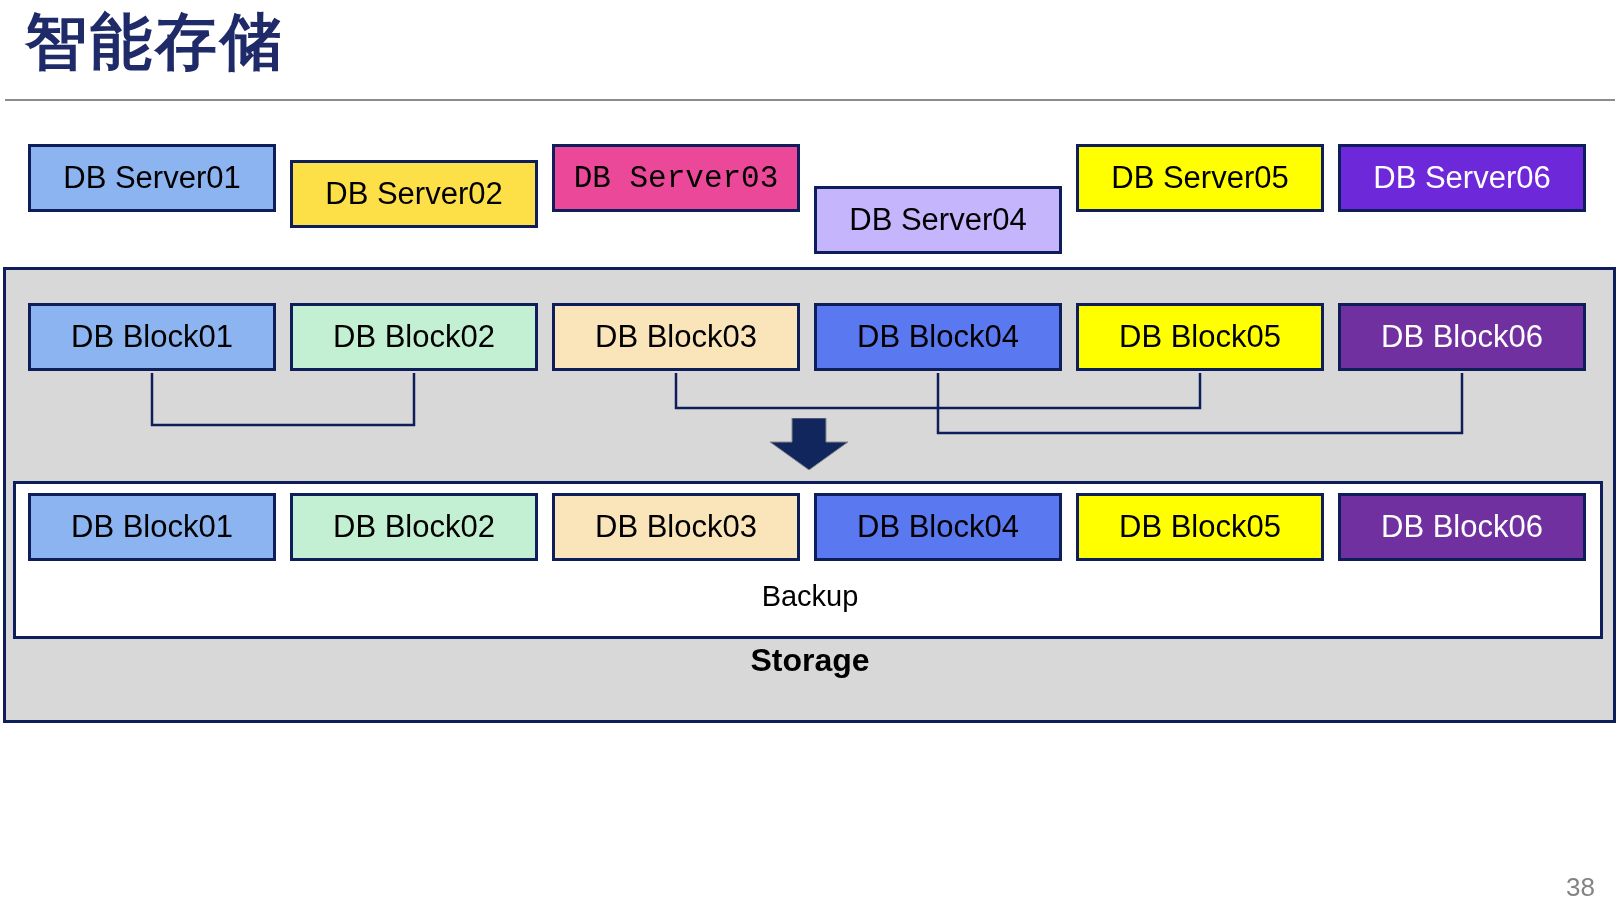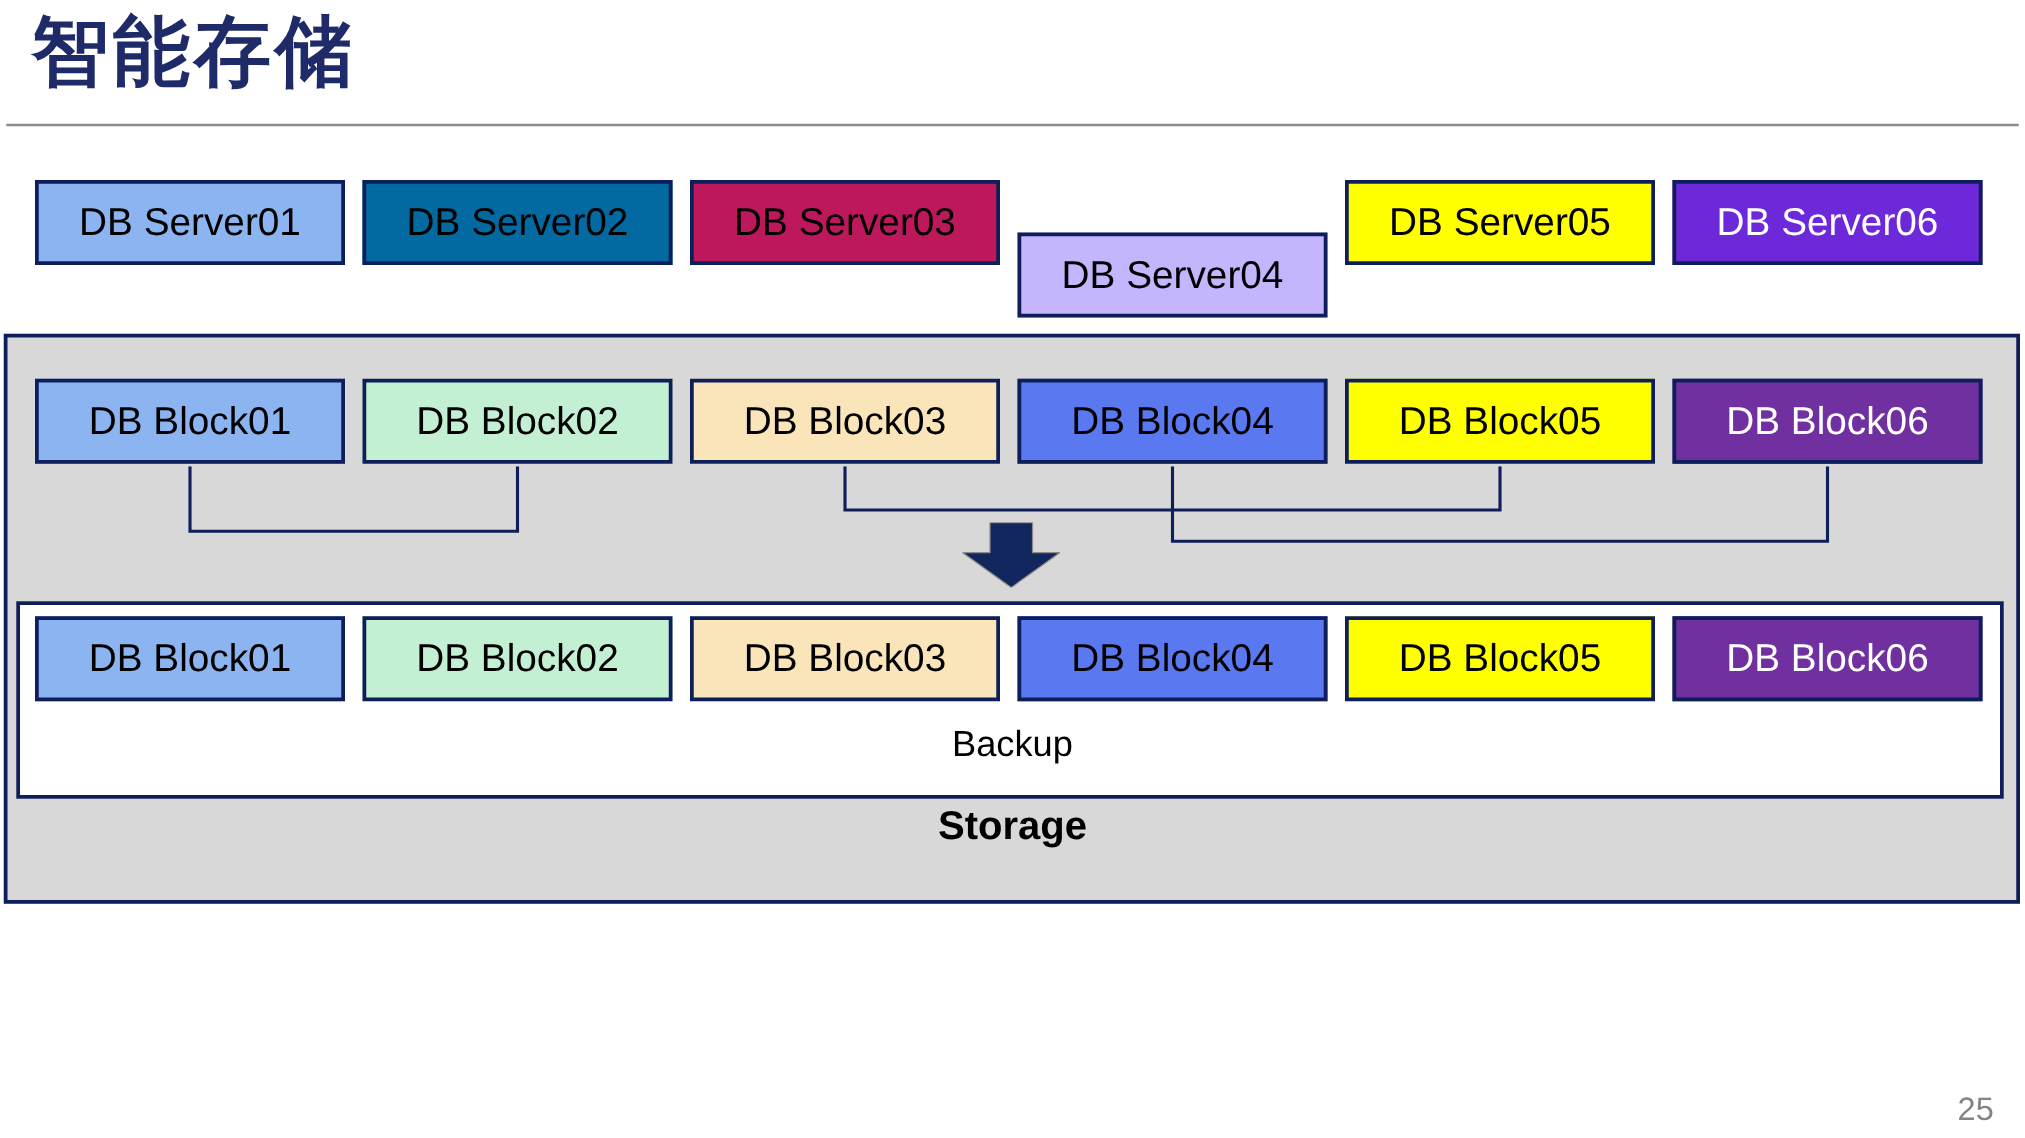--- a/index.html
+++ b/index.html
@@ -126,22 +126,22 @@
 <body>
 
 <div class="slide">
 
   <h1 class="slide-title" style="color: rgb(31, 42, 104);">智能存储</h1>
 
   <div class="title-divider"></div>
 
   <div class="row row-servers">
       <div class="box" style="background: rgb(140, 180, 240); color: rgb(0, 0, 0); border-color: rgb(13, 30, 90);">DB Server01</div>
-      <div class="box" style="background: #0369a1; color: rgb(0, 0, 0); border-color: rgb(13, 30, 90);">DB Server02</div>
-      <div class="box" style="background: #be185d; color: rgb(0, 0, 0); border-color: rgb(13, 30, 90);">DB Server03</div>
+      <div class="box" style="background: #fde047; color: rgb(0, 0, 0); border-color: rgb(13, 30, 90); margin-top: 16px;">DB Server02</div>
+      <div class="box" style="background: #ec4899; color: rgb(0, 0, 0); border-color: rgb(13, 30, 90); font-family: Liberation Mono, monospace;">DB Server03</div>
       <div class="box" style="background: #c4b5fd; color: rgb(0, 0, 0); border-color: rgb(13, 30, 90); margin-top: 42px;">DB Server04</div>
       <div class="box" style="background: rgb(255, 255, 0); color: rgb(0, 0, 0); border-color: rgb(13, 30, 90);">DB Server05</div>
       <div class="box" style="background: #6d28d9; color: rgb(255, 255, 255); border-color: rgb(13, 30, 90);">DB Server06</div>
     </div>
 
   <div class="storage-container" style="background: rgb(216, 216, 216);"></div>
 
   <div class="row row-blocks-top">
       <div class="box" style="background: rgb(140, 180, 240); color: rgb(0, 0, 0); border-color: rgb(13, 30, 90);">DB Block01</div>
       <div class="box" style="background: rgb(195, 240, 210); color: rgb(0, 0, 0); border-color: rgb(13, 30, 90);">DB Block02</div>
@@ -170,15 +170,15 @@
       <div class="box" style="background: rgb(90, 120, 240); color: rgb(0, 0, 0); border-color: rgb(13, 30, 90);">DB Block04</div>
       <div class="box" style="background: rgb(255, 255, 0); color: rgb(0, 0, 0); border-color: rgb(13, 30, 90);">DB Block05</div>
       <div class="box" style="background: rgb(112, 48, 160); color: rgb(255, 255, 255); border-color: rgb(13, 30, 90);">DB Block06</div>
     </div>
 
   <div class="backup-label">Backup</div>
 
   <div class="storage-label">Storage</div>
 
 
-  <div class="page-number" style="color: rgb(132, 132, 132);">25</div>
+  <div class="page-number" style="color: rgb(132, 132, 132);">38</div>
 
 </div>
 
 </body></html>

